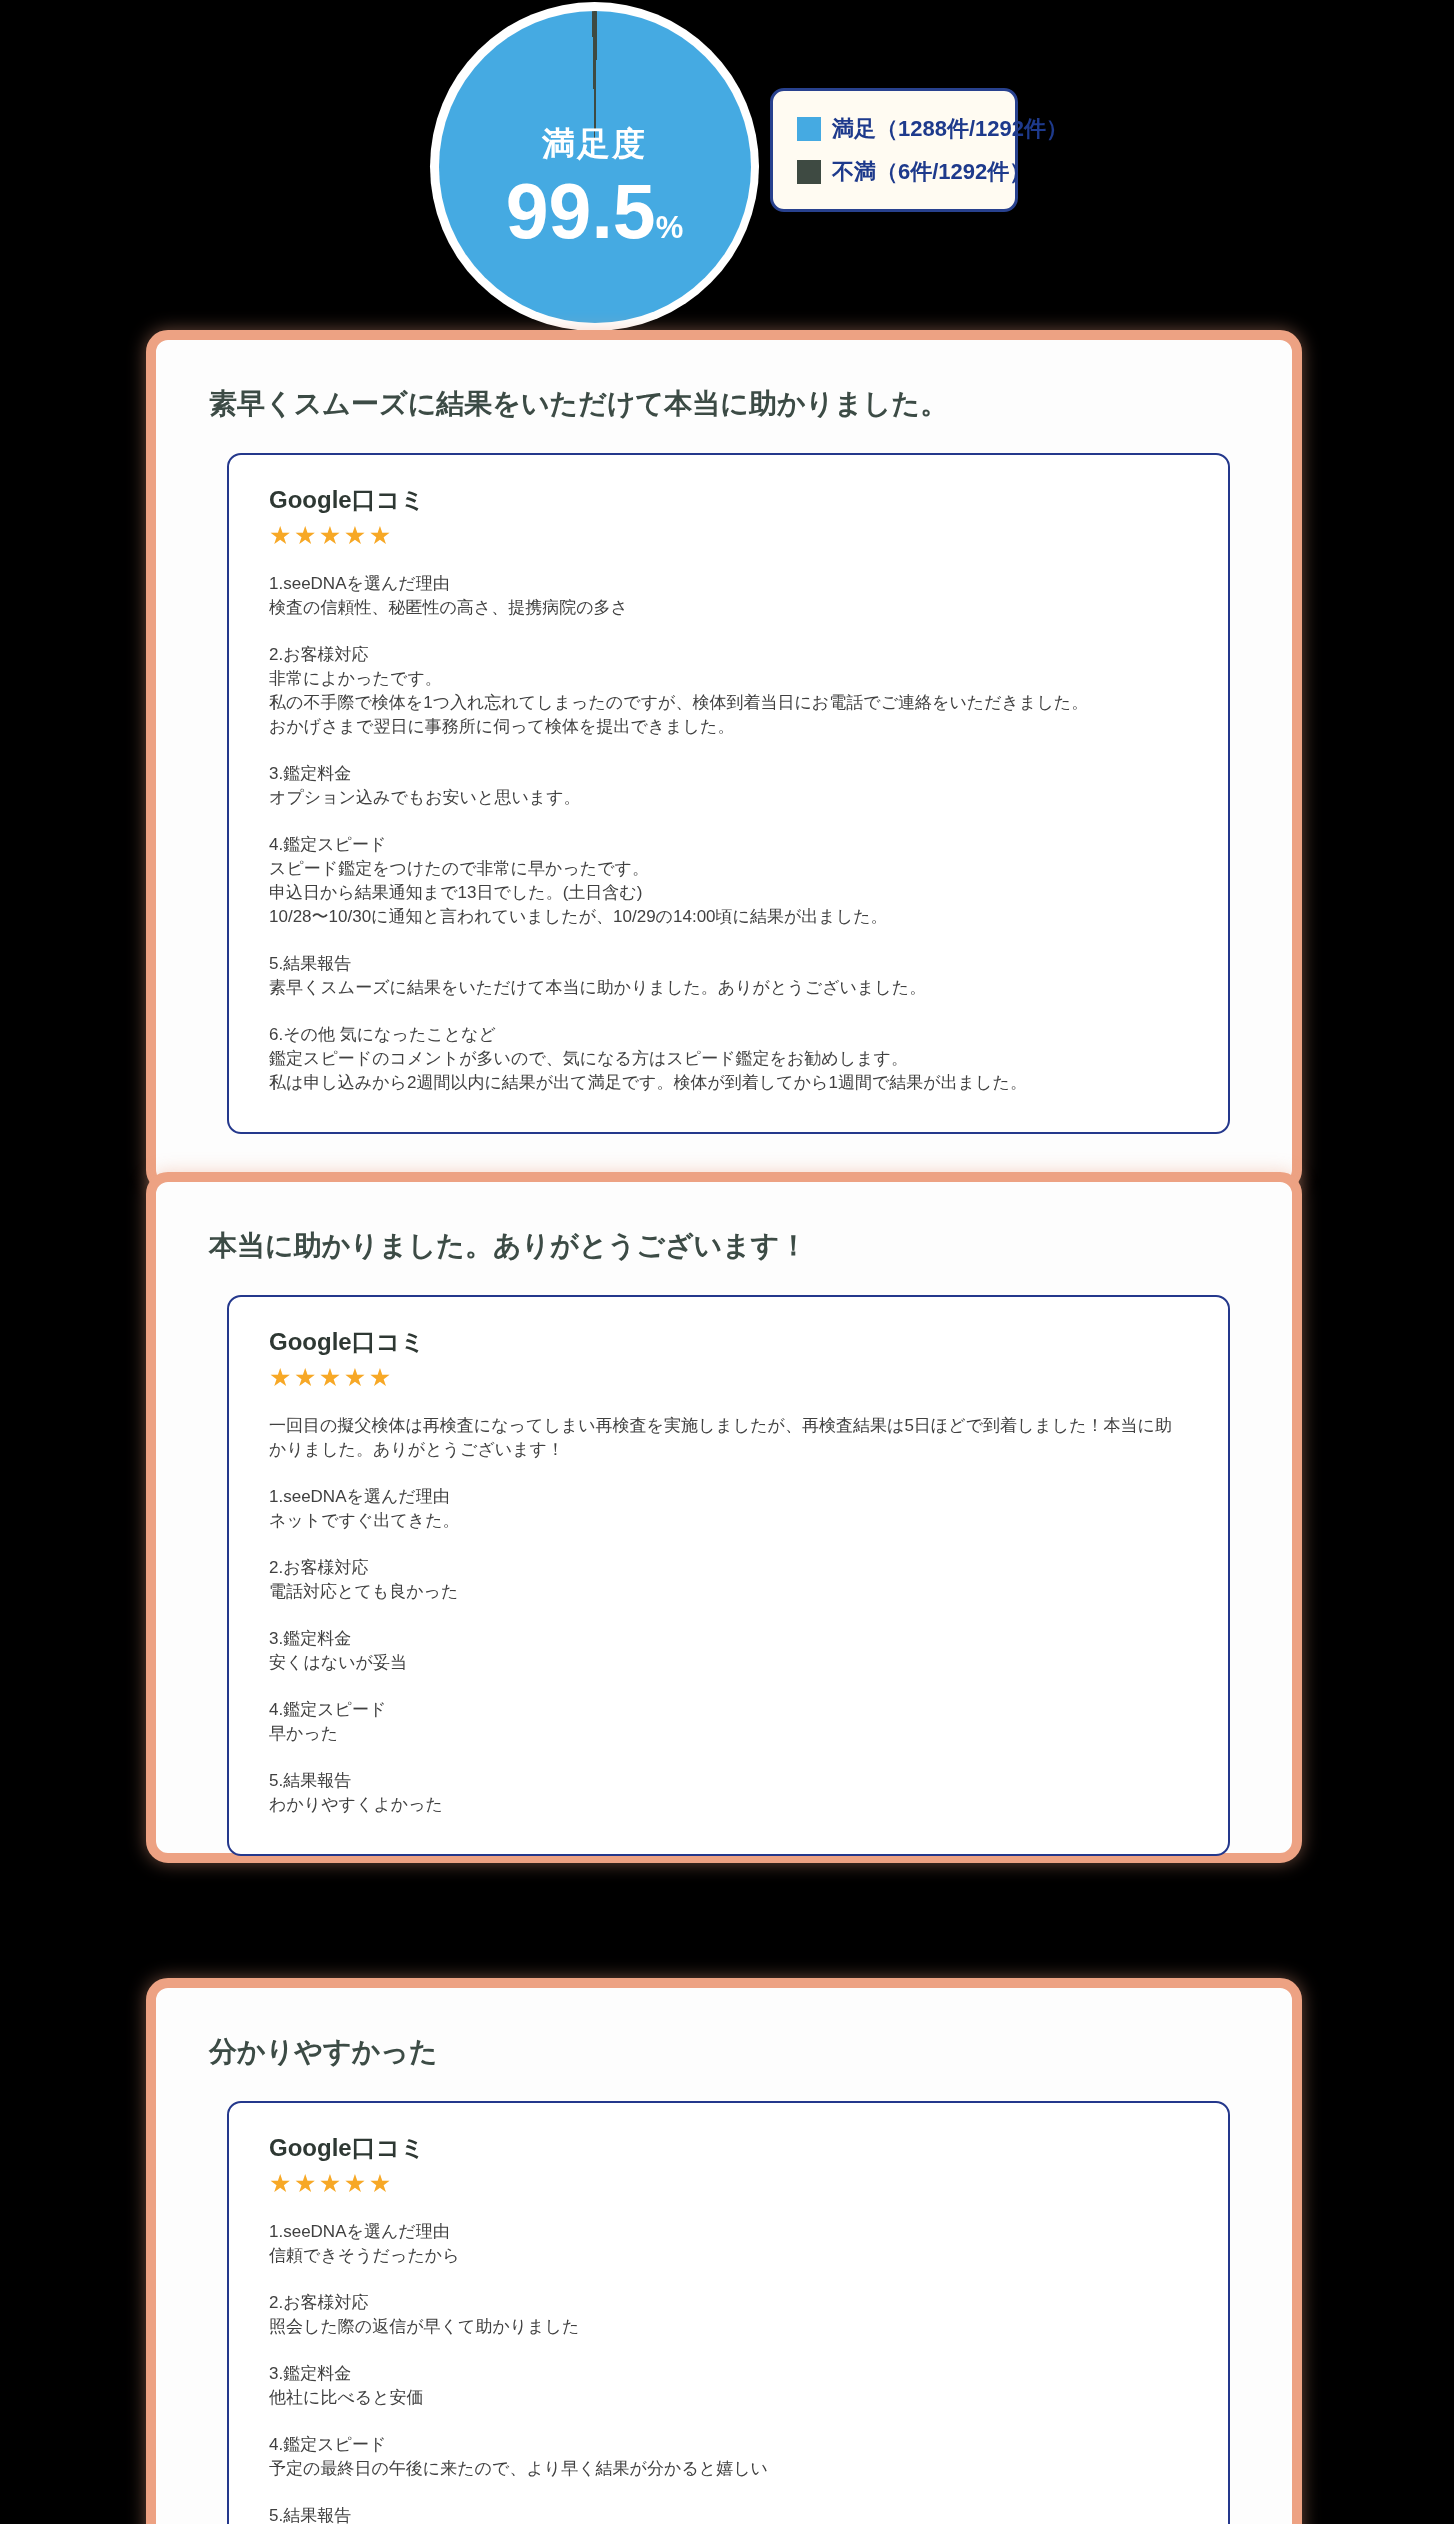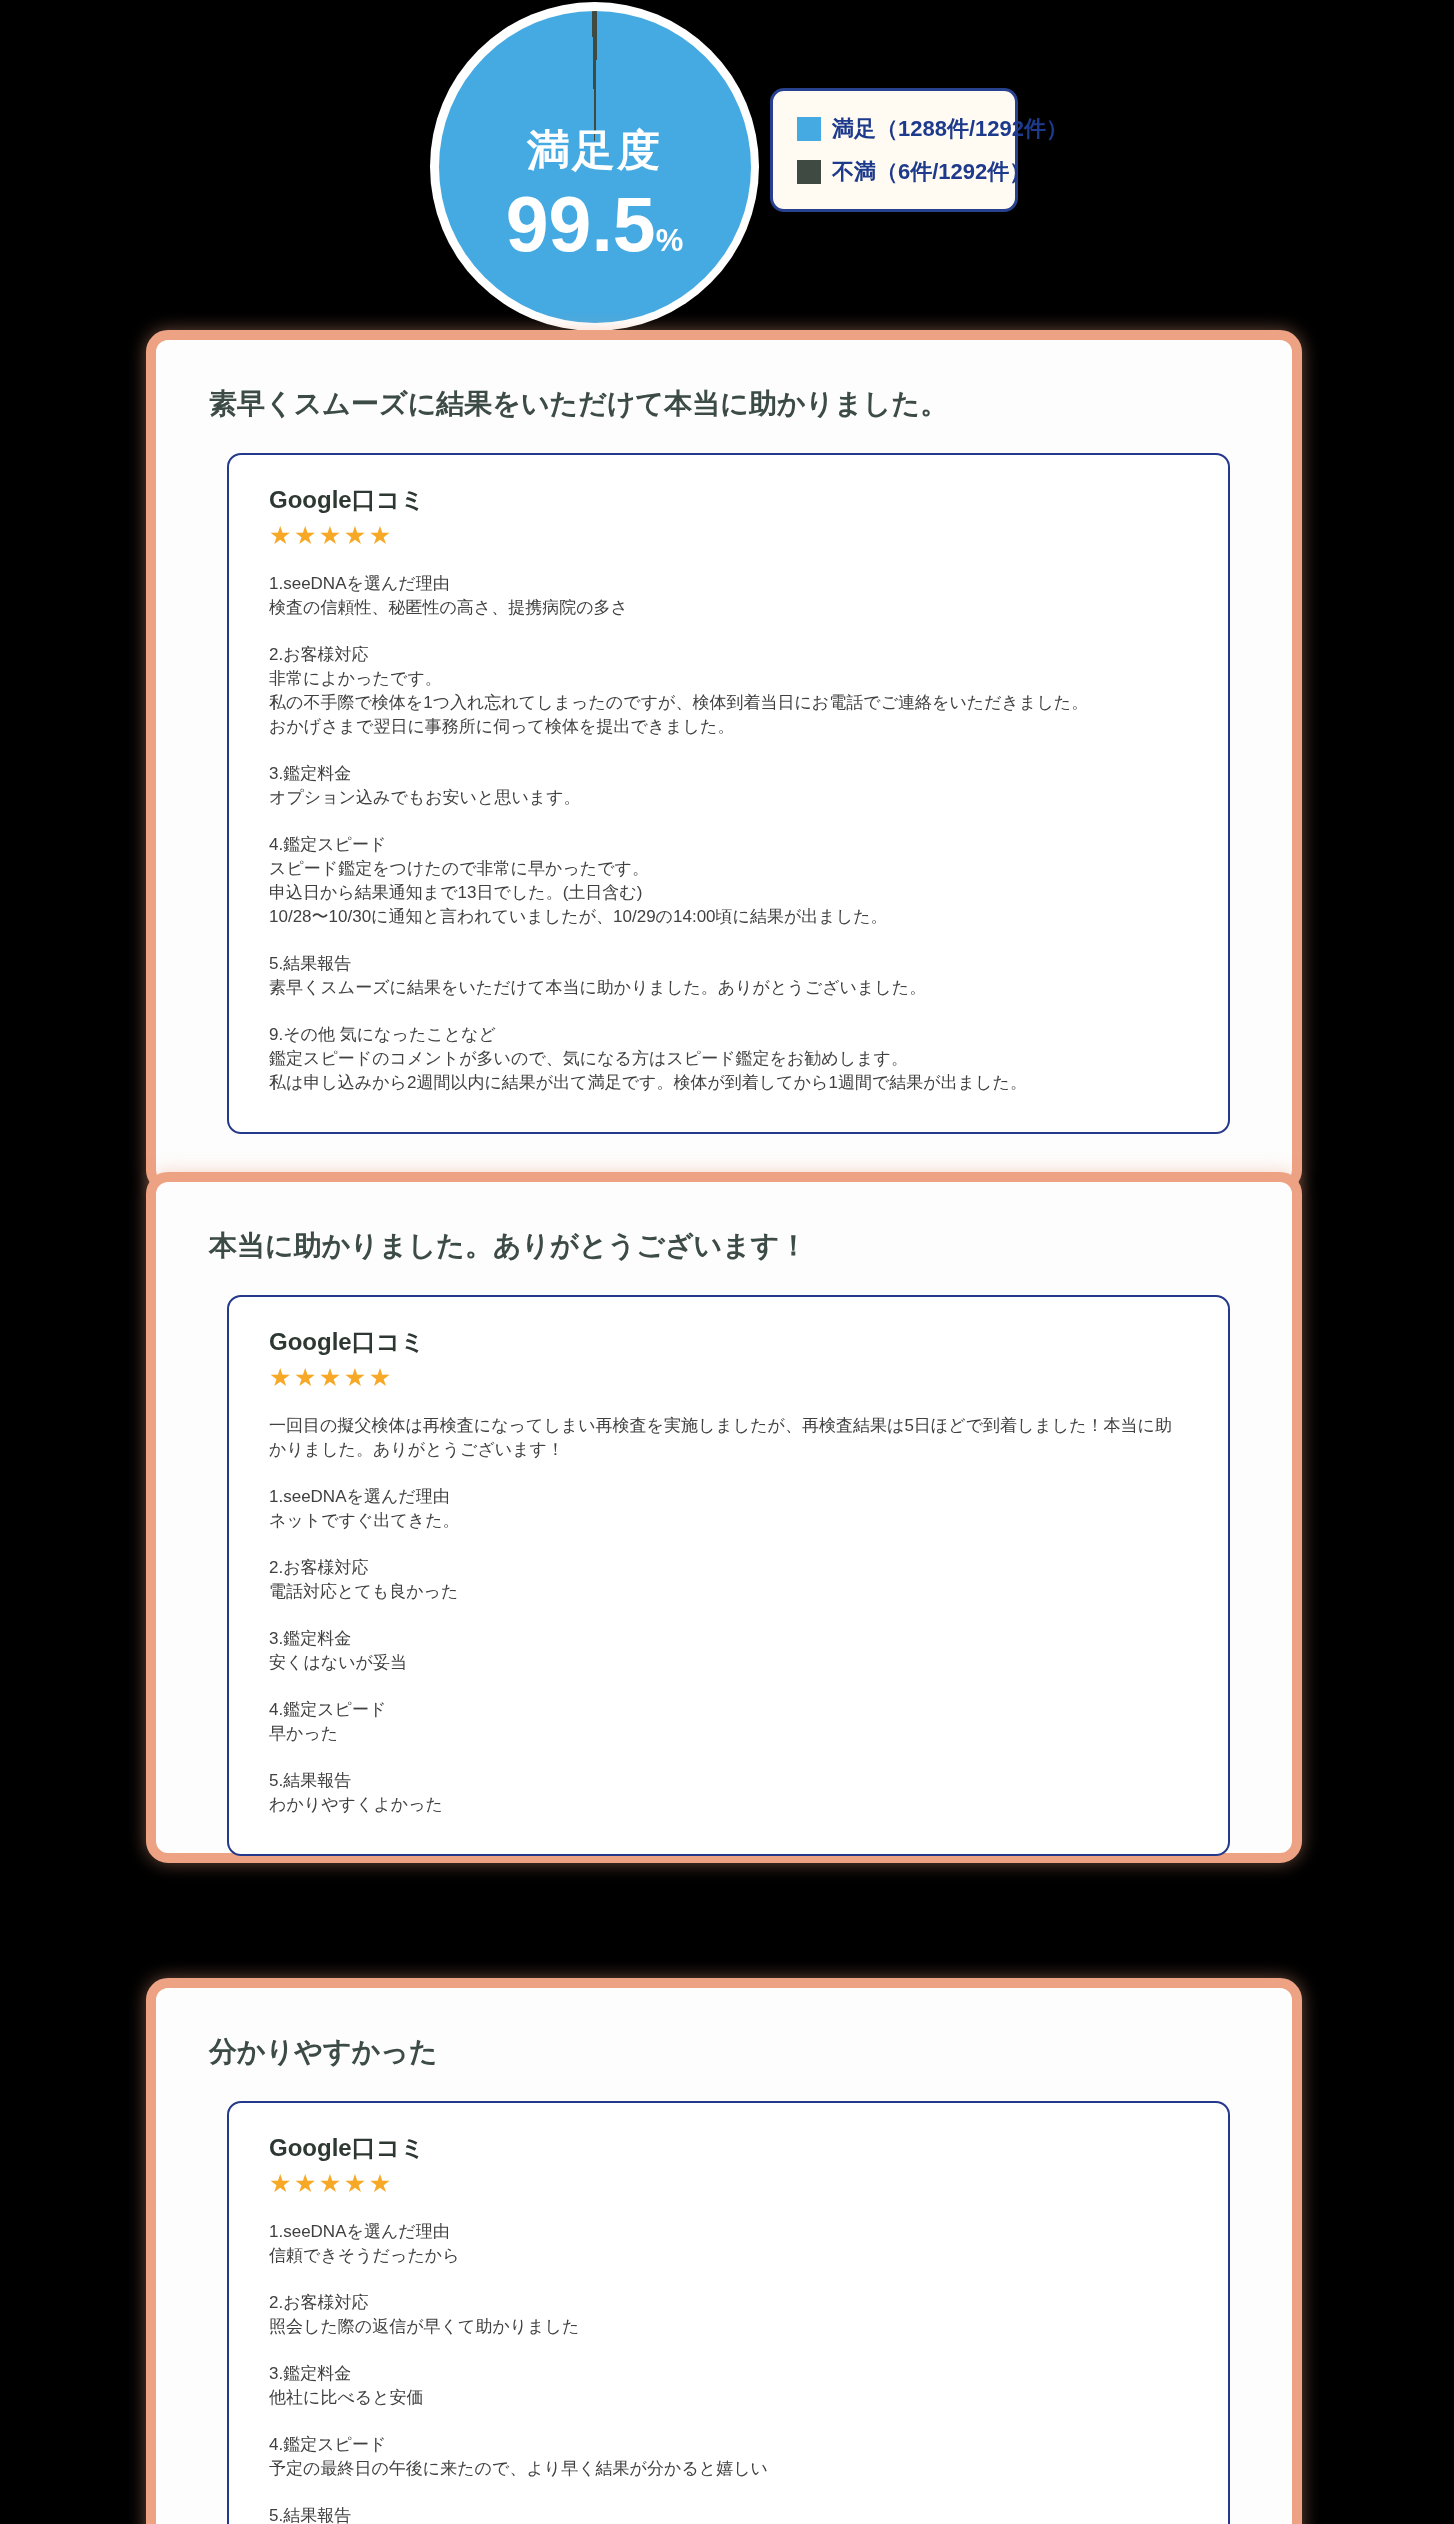--- a/index.html
+++ b/index.html
@@ -28,21 +28,21 @@
     border-radius: 50%;
     background: conic-gradient(from 358.9deg, #3E4A42 0deg 1.9deg, #45AAE2 1.9deg 360deg);
   }
   .pie-label {
     position: absolute;
     left: 0; top: 120px;
     width: 100%;
     text-align: center;
     color: #fff;
   }
-  .pie-title { font-size: 43px; font-weight: bold; letter-spacing: 2px; }
+  .pie-title { font-size: 33px; font-weight: bold; letter-spacing: 2px; }
   .pie-value-row { margin-top: 6px; font-weight: bold; line-height: 1; white-space: nowrap; }
   .pie-value { font-size: 77px; font-weight: bold; }
   .pie-unit { font-size: 31px; font-weight: bold; }
 
   
   .legend {
     position: absolute;
     left: 770px; top: 88px;
     width: 248px; height: 124px;
     background: #FFFBF2;
@@ -148,21 +148,21 @@
 私の不手際で検体を1つ入れ忘れてしまったのですが、検体到着当日にお電話でご連絡をいただきました。
 おかげさまで翌日に事務所に伺って検体を提出できました。</p>
         <p class="sec">3.鑑定料金
 オプション込みでもお安いと思います。</p>
         <p class="sec">4.鑑定スピード
 スピード鑑定をつけたので非常に早かったです。
 申込日から結果通知まで13日でした。(土日含む)
 10/28〜10/30に通知と言われていましたが、10/29の14:00頃に結果が出ました。</p>
         <p class="sec">5.結果報告
 素早くスムーズに結果をいただけて本当に助かりました。ありがとうございました。</p>
-        <p class="sec">9.その他 気になったことなど
+        <p class="sec">6.その他 気になったことなど
 鑑定スピードのコメントが多いので、気になる方はスピード鑑定をお勧めします。
 私は申し込みから2週間以内に結果が出て満足です。検体が到着してから1週間で結果が出ました。</p>
       </div>
     </div>
   </div>
 
   <div class="card" id="card-1">
     <div class="card-heading">本当に助かりました。ありがとうございます！</div>
     <div class="review-box">
       <div class="review-source">Google口コミ</div>

